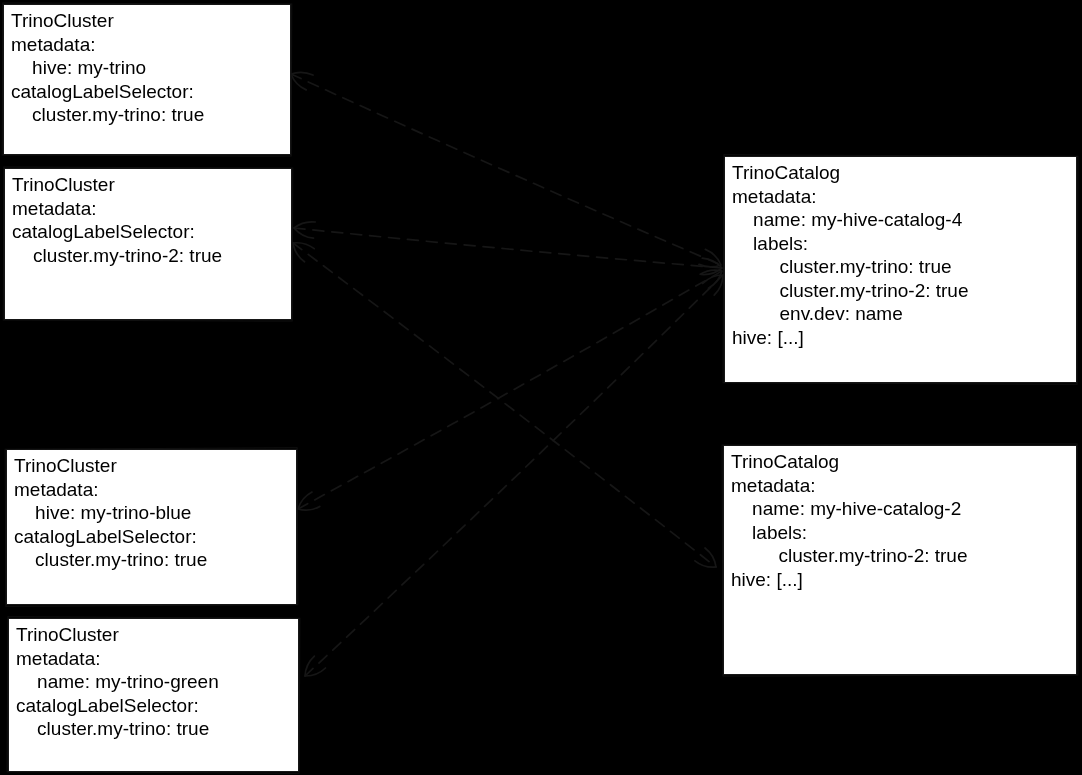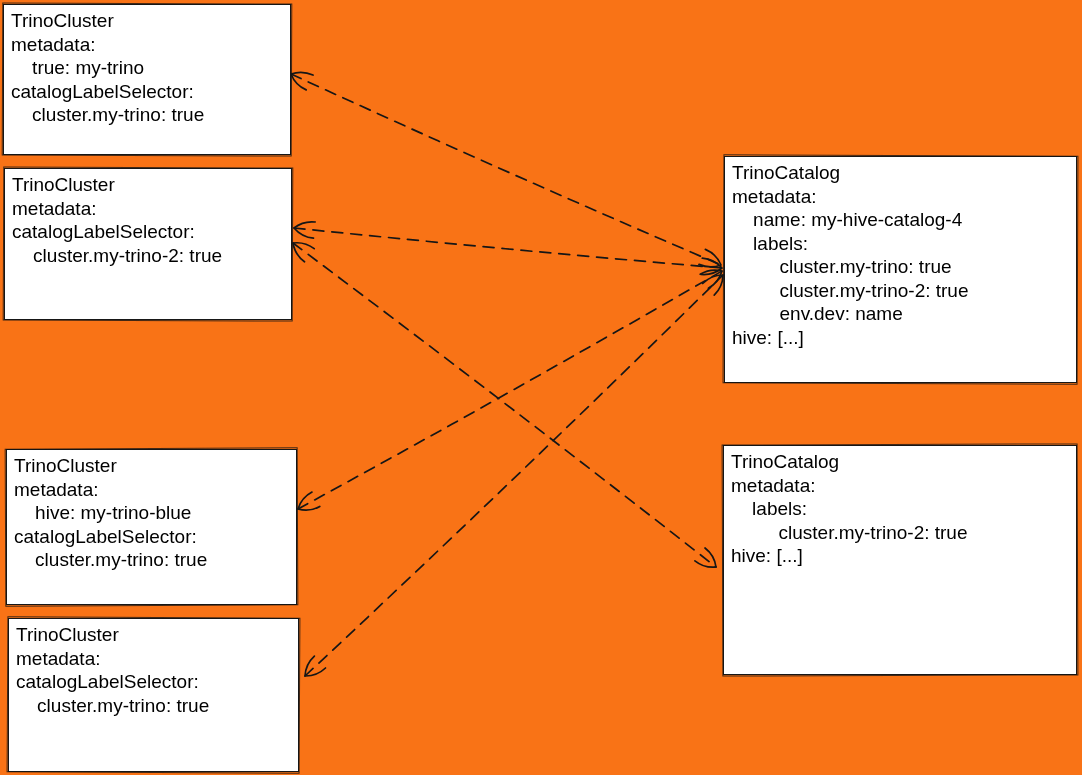--- a/index.html
+++ b/index.html
@@ -1,19 +1,19 @@
 <!DOCTYPE html>
 <html><head>
 <meta charset="utf-8">
 <style>
   html,body{margin:0;padding:0;background:#ffffff;}
   #canvas{
     position:relative;
     width:1082px;height:775px;
-    background:#f97316;
+    background:#000000;
     overflow:hidden;
     font-family:"Liberation Sans", sans-serif;
   }
   #edge-layer{
     position:absolute;left:0;top:0;width:1082px;height:775px;
     pointer-events:none;
   }
   .edge-line{
     fill:none;stroke:#161616;stroke-width:1.7;
     stroke-dasharray:11 8;stroke-linecap:round;
@@ -64,21 +64,21 @@
       <path d="M 723.0 275.0 Q 711.1 275.1 702.7 283.5 M 723.0 275.0 Q 722.7 286.9 714.2 295.2 " class="edge-head"></path>
       <path d="M 305.0 676.0 Q 316.9 676.2 325.5 668.0 M 305.0 676.0 Q 305.6 664.1 314.4 656.1 " class="edge-head"></path>
       <path d="M 293 243 Q 506.32423063336546 402.61836556199506 716 567" class="edge-line"></path>
       <path d="M 716.0 567.0 Q 714.4 555.2 705.0 548.0 M 716.0 567.0 Q 704.2 568.2 694.9 560.8 " class="edge-head"></path>
       <path d="M 293.0 243.0 Q 294.9 254.7 304.5 261.8 M 293.0 243.0 Q 304.8 241.5 314.2 248.7 " class="edge-head"></path>
     </svg>
 
   <div class="node n0" style="left:3px;top:4px;width:288px;height:151px;">
     <div class="ln">TrinoCluster</div>
     <div class="ln">metadata:</div>
-    <div class="ln">    true: my-trino</div>
+    <div class="ln">    hive: my-trino</div>
     <div class="ln">catalogLabelSelector:</div>
     <div class="ln">    cluster.my-trino: true</div>
   </div>
 
   <div class="node n1" style="left:4px;top:168px;width:288px;height:152px;">
     <div class="ln">TrinoCluster</div>
     <div class="ln">metadata:</div>
     <div class="ln">catalogLabelSelector:</div>
     <div class="ln">    cluster.my-trino-2: true</div>
   </div>
@@ -87,36 +87,38 @@
     <div class="ln">TrinoCluster</div>
     <div class="ln">metadata:</div>
     <div class="ln">    hive: my-trino-blue</div>
     <div class="ln">catalogLabelSelector:</div>
     <div class="ln">    cluster.my-trino: true</div>
   </div>
 
   <div class="node n3" style="left:8px;top:618px;width:291px;height:154px;">
     <div class="ln">TrinoCluster</div>
     <div class="ln">metadata:</div>
+    <div class="ln">    name: my-trino-green</div>
     <div class="ln">catalogLabelSelector:</div>
     <div class="ln">    cluster.my-trino: true</div>
   </div>
 
   <div class="node n4" style="left:724px;top:156px;width:353px;height:227px;">
     <div class="ln">TrinoCatalog</div>
     <div class="ln">metadata:</div>
     <div class="ln">    name: my-hive-catalog-4</div>
     <div class="ln">    labels:</div>
     <div class="ln">         cluster.my-trino: true</div>
     <div class="ln">         cluster.my-trino-2: true</div>
     <div class="ln">         env.dev: name</div>
     <div class="ln">hive: [...]</div>
   </div>
 
   <div class="node n5" style="left:723px;top:445px;width:354px;height:230px;">
     <div class="ln">TrinoCatalog</div>
     <div class="ln">metadata:</div>
+    <div class="ln">    name: my-hive-catalog-2</div>
     <div class="ln">    labels:</div>
     <div class="ln">         cluster.my-trino-2: true</div>
     <div class="ln">hive: [...]</div>
   </div>
 
 </div>
 
 </body></html>

